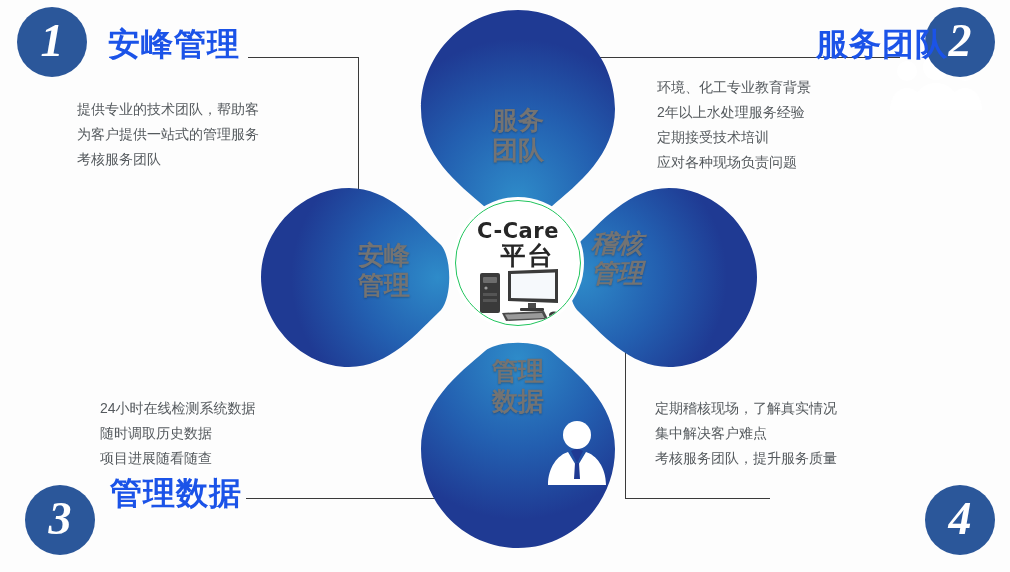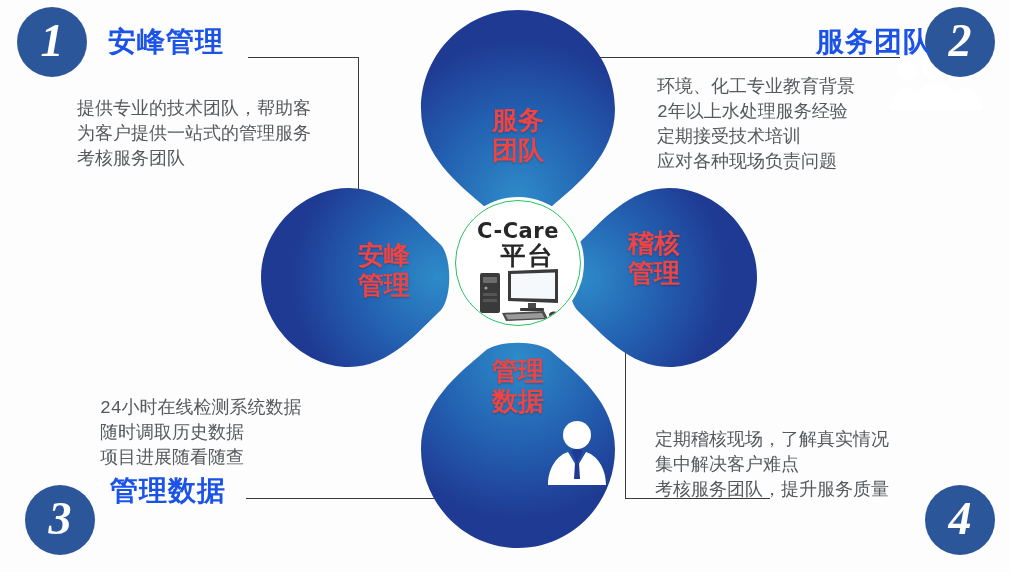--- a/index.html
+++ b/index.html
@@ -22,73 +22,73 @@
     font-family:"Liberation Serif","DejaVu Serif",serif;
     line-height:1;margin-top:-2px;
   }
   #circle1{left:17px;top:7px;}
   #circle2{left:925px;top:7px;}
   #circle3{left:25px;top:485px;}
   #circle4{left:925px;top:485px;}
 
   
   .q-title{
-    position:absolute;color:#1B53E8;font-size:28px;font-weight:bold;
+    position:absolute;color:#1B53E8;font-size:32px;font-weight:bold;
     letter-spacing:1px;white-space:nowrap;
     font-family:"DejaVu Sans","Liberation Sans",sans-serif;
   }
   #title1{left:108px;top:23px;}
   #title2{left:816px;top:23px;}
   #title3{left:110px;top:472px;}
   #title4{left:772px;top:472px;}
 
   
   .q-body{
-    position:absolute;color:#555a5e;font-size:18px;line-height:25px;
+    position:absolute;color:#555a5e;font-size:14px;line-height:25px;
     white-space:nowrap;
-    font-family:Liberation Mono, monospace;
+    font-family:Liberation Sans, sans-serif;
   }
   #body1{left:77px;top:97px;}
   #body2{left:657px;top:75px;}
   #body3{left:100px;top:396px;}
-  #body4{left:655px;top:396px;margin-top:32px;}
+  #body4{left:655px;top:396px;}
 
   
   .line{position:absolute;background:#3a3a3a;}
   .line.h{height:1px;}
   .line.v{width:1px;}
   
   #l1h{left:248px;top:57px;width:110px;}
   #l1v{left:358px;top:57px;height:163px;}
   
   #l2h{left:597px;top:57px;width:303px;}
   
   #l3h{left:246px;top:498px;width:209px;}
   
   #l4v{left:625px;top:330px;height:168px;}
   #l4h{left:625px;top:498px;width:145px;}
 
   
   .petal{position:absolute;}
   .petal svg{display:block;overflow:visible;}
   .petal-label{
-    position:absolute;color:#ef4444;font-weight:bold;font-size:26px;
+    position:absolute;color:#737373;font-weight:bold;font-size:26px;
     line-height:30px;text-align:center;white-space:pre-line;
     font-family:"DejaVu Sans","Liberation Sans",sans-serif;
     text-shadow:0 1px 2px rgba(0,0,0,.25);
   }
   #petal-top{left:418px;top:8px;width:200px;height:210px;}
   #petal-bottom{left:418px;top:332px;width:200px;height:218px;}
   #petal-left{left:258px;top:185px;width:215px;height:185px;}
   #petal-right{left:545px;top:185px;width:215px;height:185px;}
 
   #label-top{left:483px;top:105px;width:70px;}
   #label-bottom{left:483px;top:356px;width:70px;}
   #label-left{left:348px;top:240px;width:72px;}
-  #label-right{left:618px;top:228px;width:72px;}
+  #label-right{left:581px;top:228px;width:72px;font-style:italic;}
 
   .petal-icon{position:absolute;}
   #icon-top{left:468px;top:46px;width:100px;height:56px;}
   #icon-left{left:288px;top:234px;width:62px;height:66px;}
 
   
   #hub{
     position:absolute;left:455px;top:200px;width:126px;height:126px;
     border-radius:50%;
     background:#ffffff;

